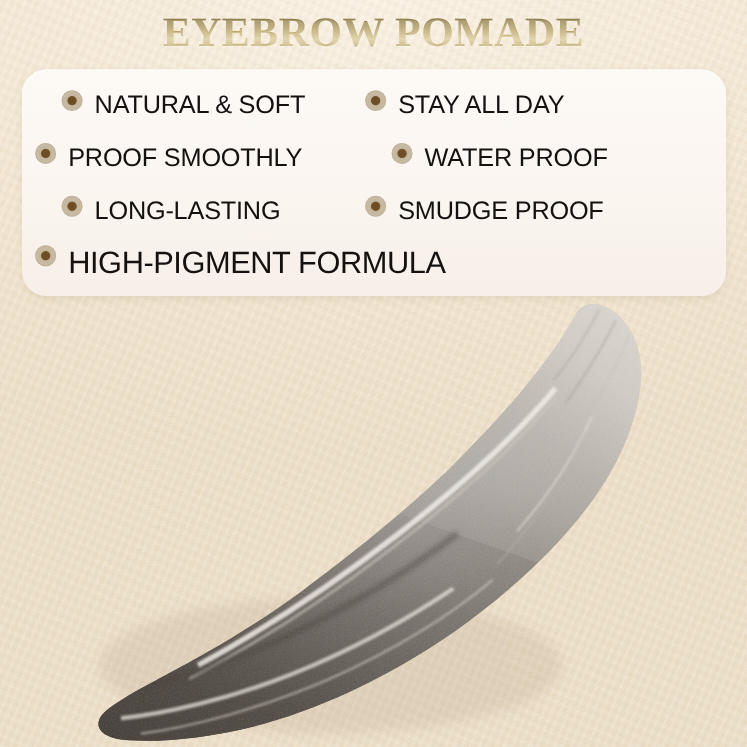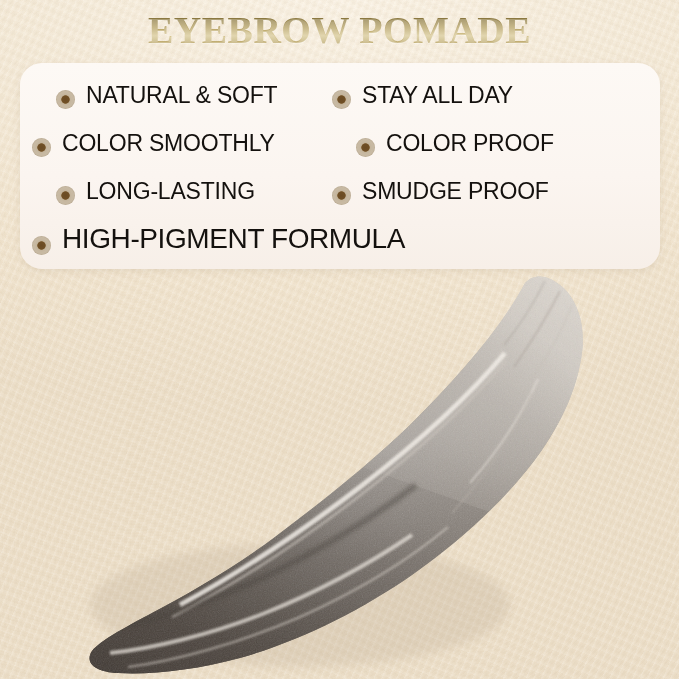--- a/index.html
+++ b/index.html
@@ -78,21 +78,21 @@
     display: grid;
     grid-template-columns: 300px 340px;
     grid-template-rows: repeat(4, 1fr);
     align-items: center;
     padding: 8px 0 6px 0;
     box-sizing: border-box;
   }
 
   .feature-item {
     display: flex;
-    align-items: flex-end;
+    align-items: flex-start;
     gap: 11px;
     padding-left: 36px;
     box-sizing: border-box;
   }
   .feature-item.col-right {
     padding-left: 12px;
   }
 
   .bullet-icon {
     flex: 0 0 auto;
@@ -148,26 +148,26 @@
         <span class="bullet-icon"></span>
         <span class="feature-label">NATURAL &amp; SOFT</span>
       </div>
       <div class="feature-item col-right">
         <span class="bullet-icon"></span>
         <span class="feature-label">STAY ALL DAY</span>
       </div>
 
       <div class="feature-item col-right">
         <span class="bullet-icon"></span>
-        <span class="feature-label">COLOR SMOOTHLY</span>
+        <span class="feature-label">PROOF SMOOTHLY</span>
       </div>
 
       <div class="feature-item col-left">
         <span class="bullet-icon"></span>
-        <span class="feature-label">COLOR PROOF</span>
+        <span class="feature-label">WATER PROOF</span>
       </div>
       <div class="feature-item col-left">
         <span class="bullet-icon"></span>
         <span class="feature-label">LONG-LASTING</span>
       </div>
 
       <div class="feature-item col-right">
         <span class="bullet-icon"></span>
         <span class="feature-label">SMUDGE PROOF</span>
       </div>

